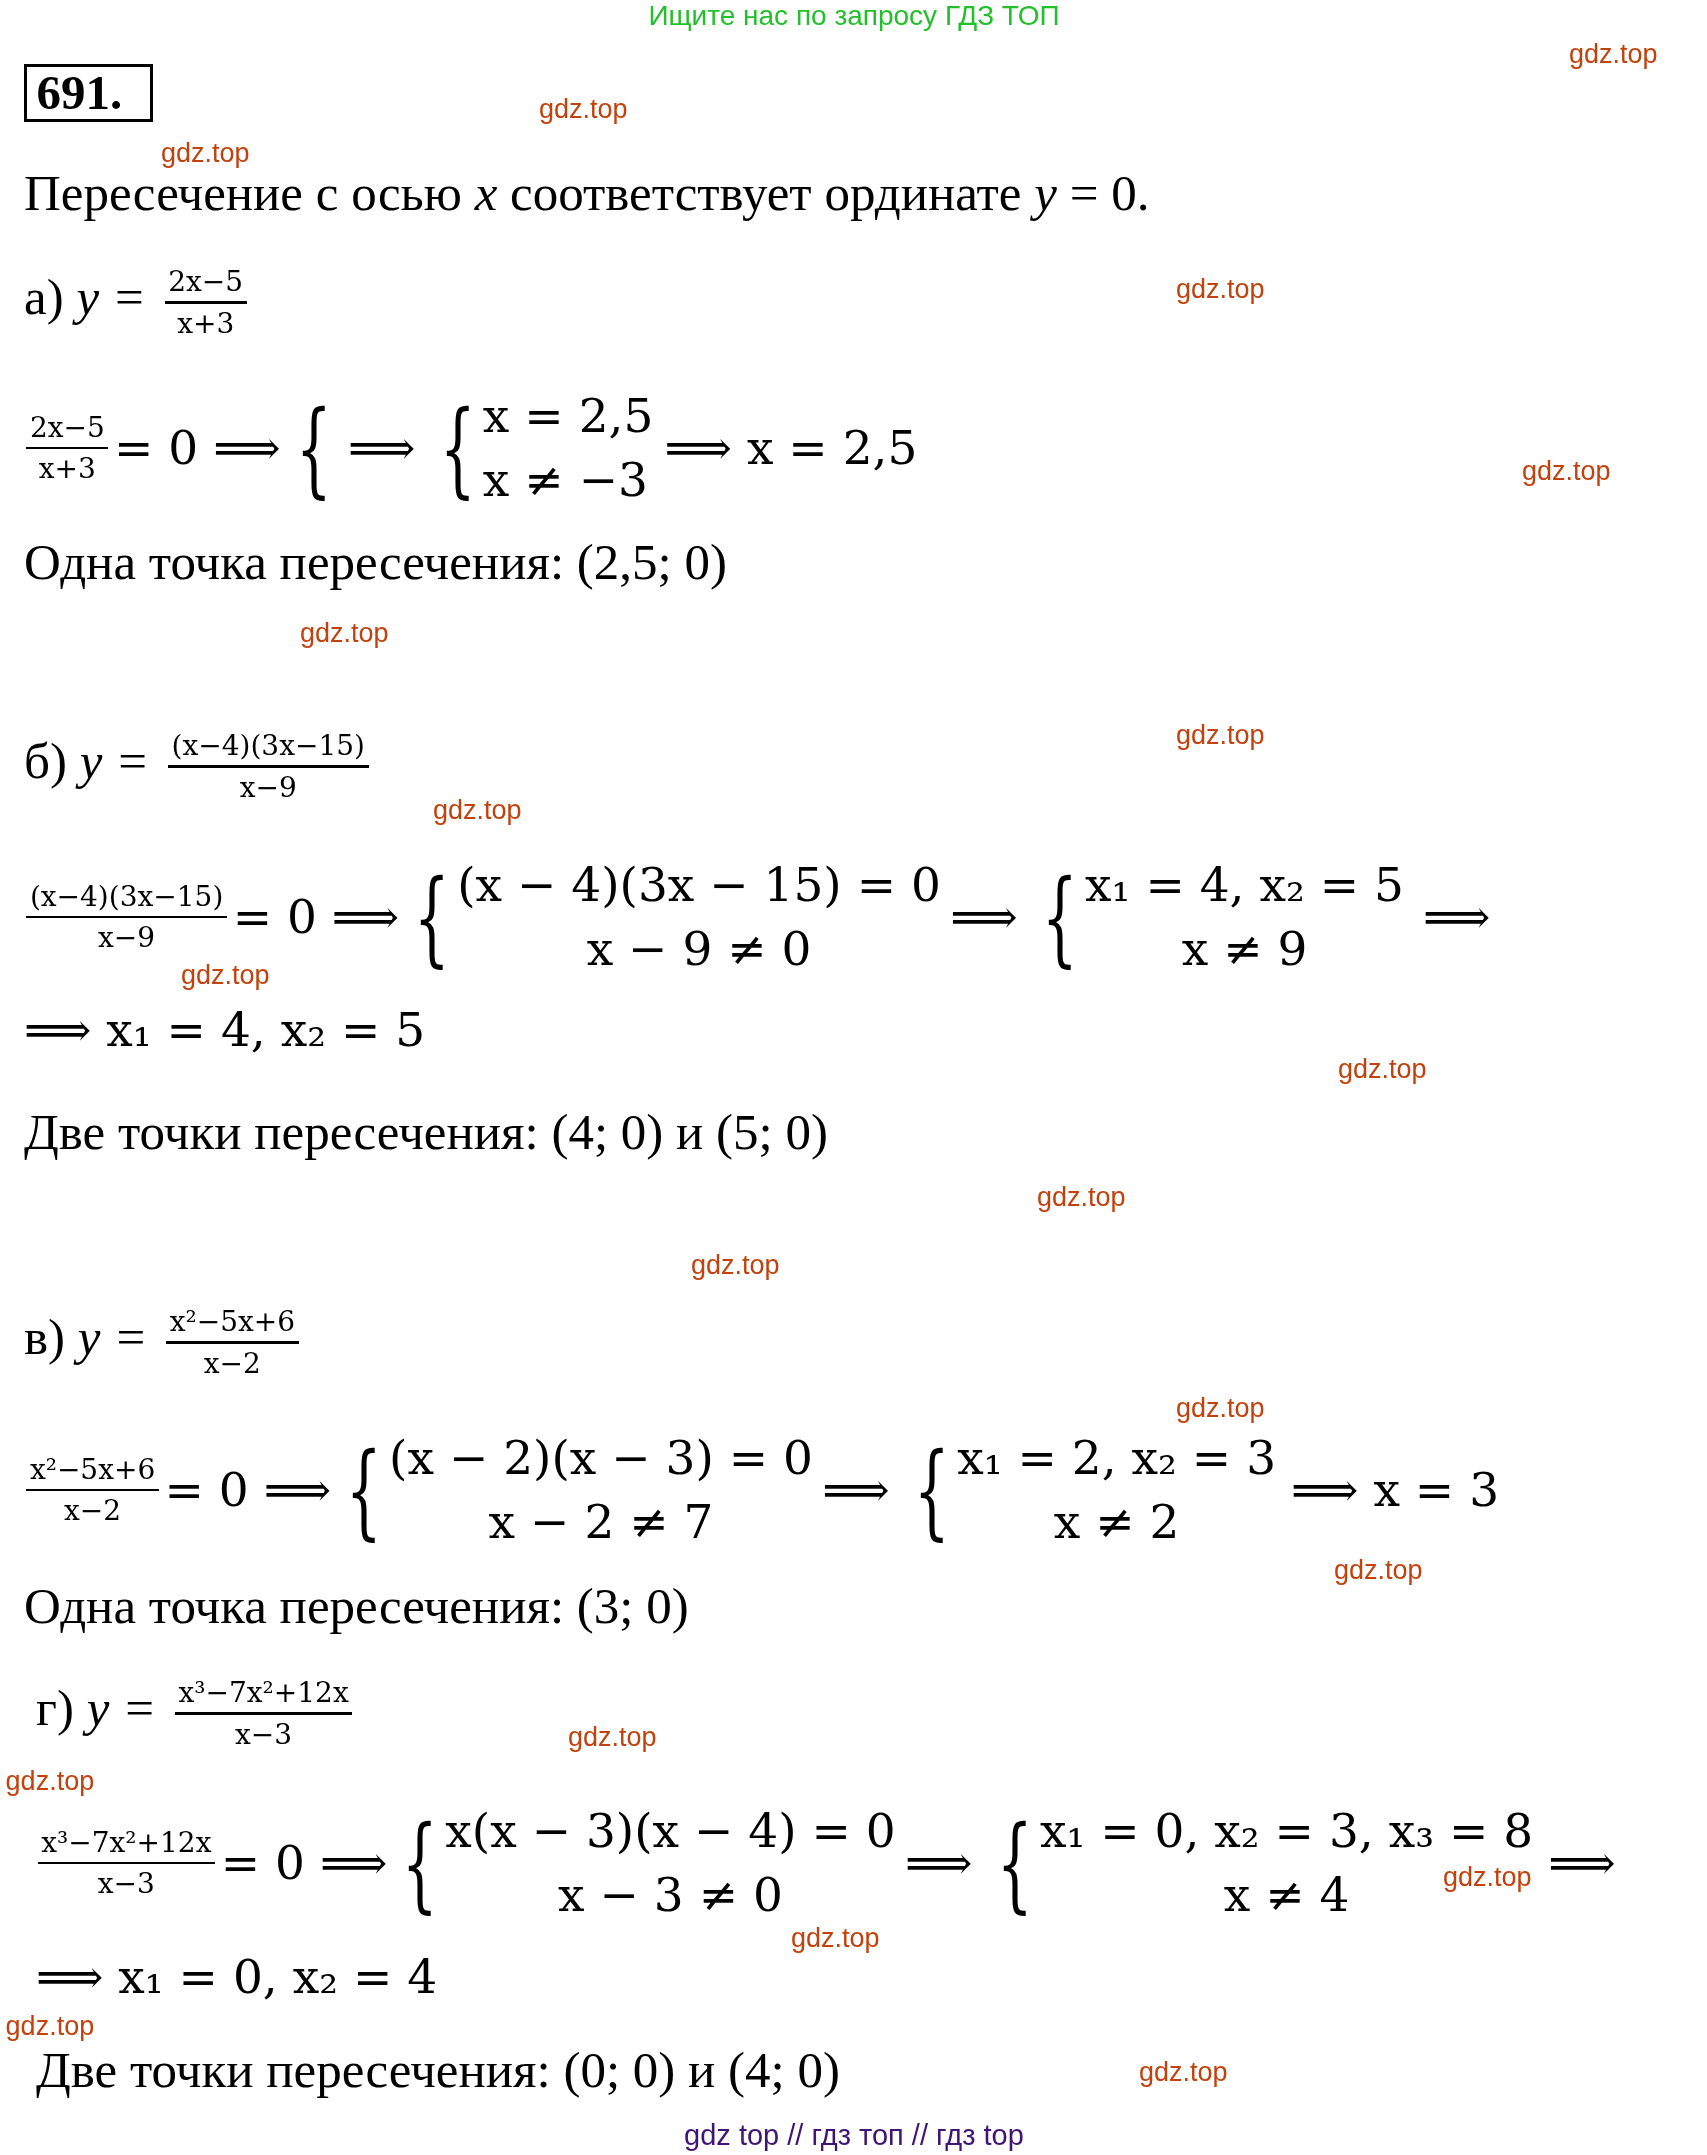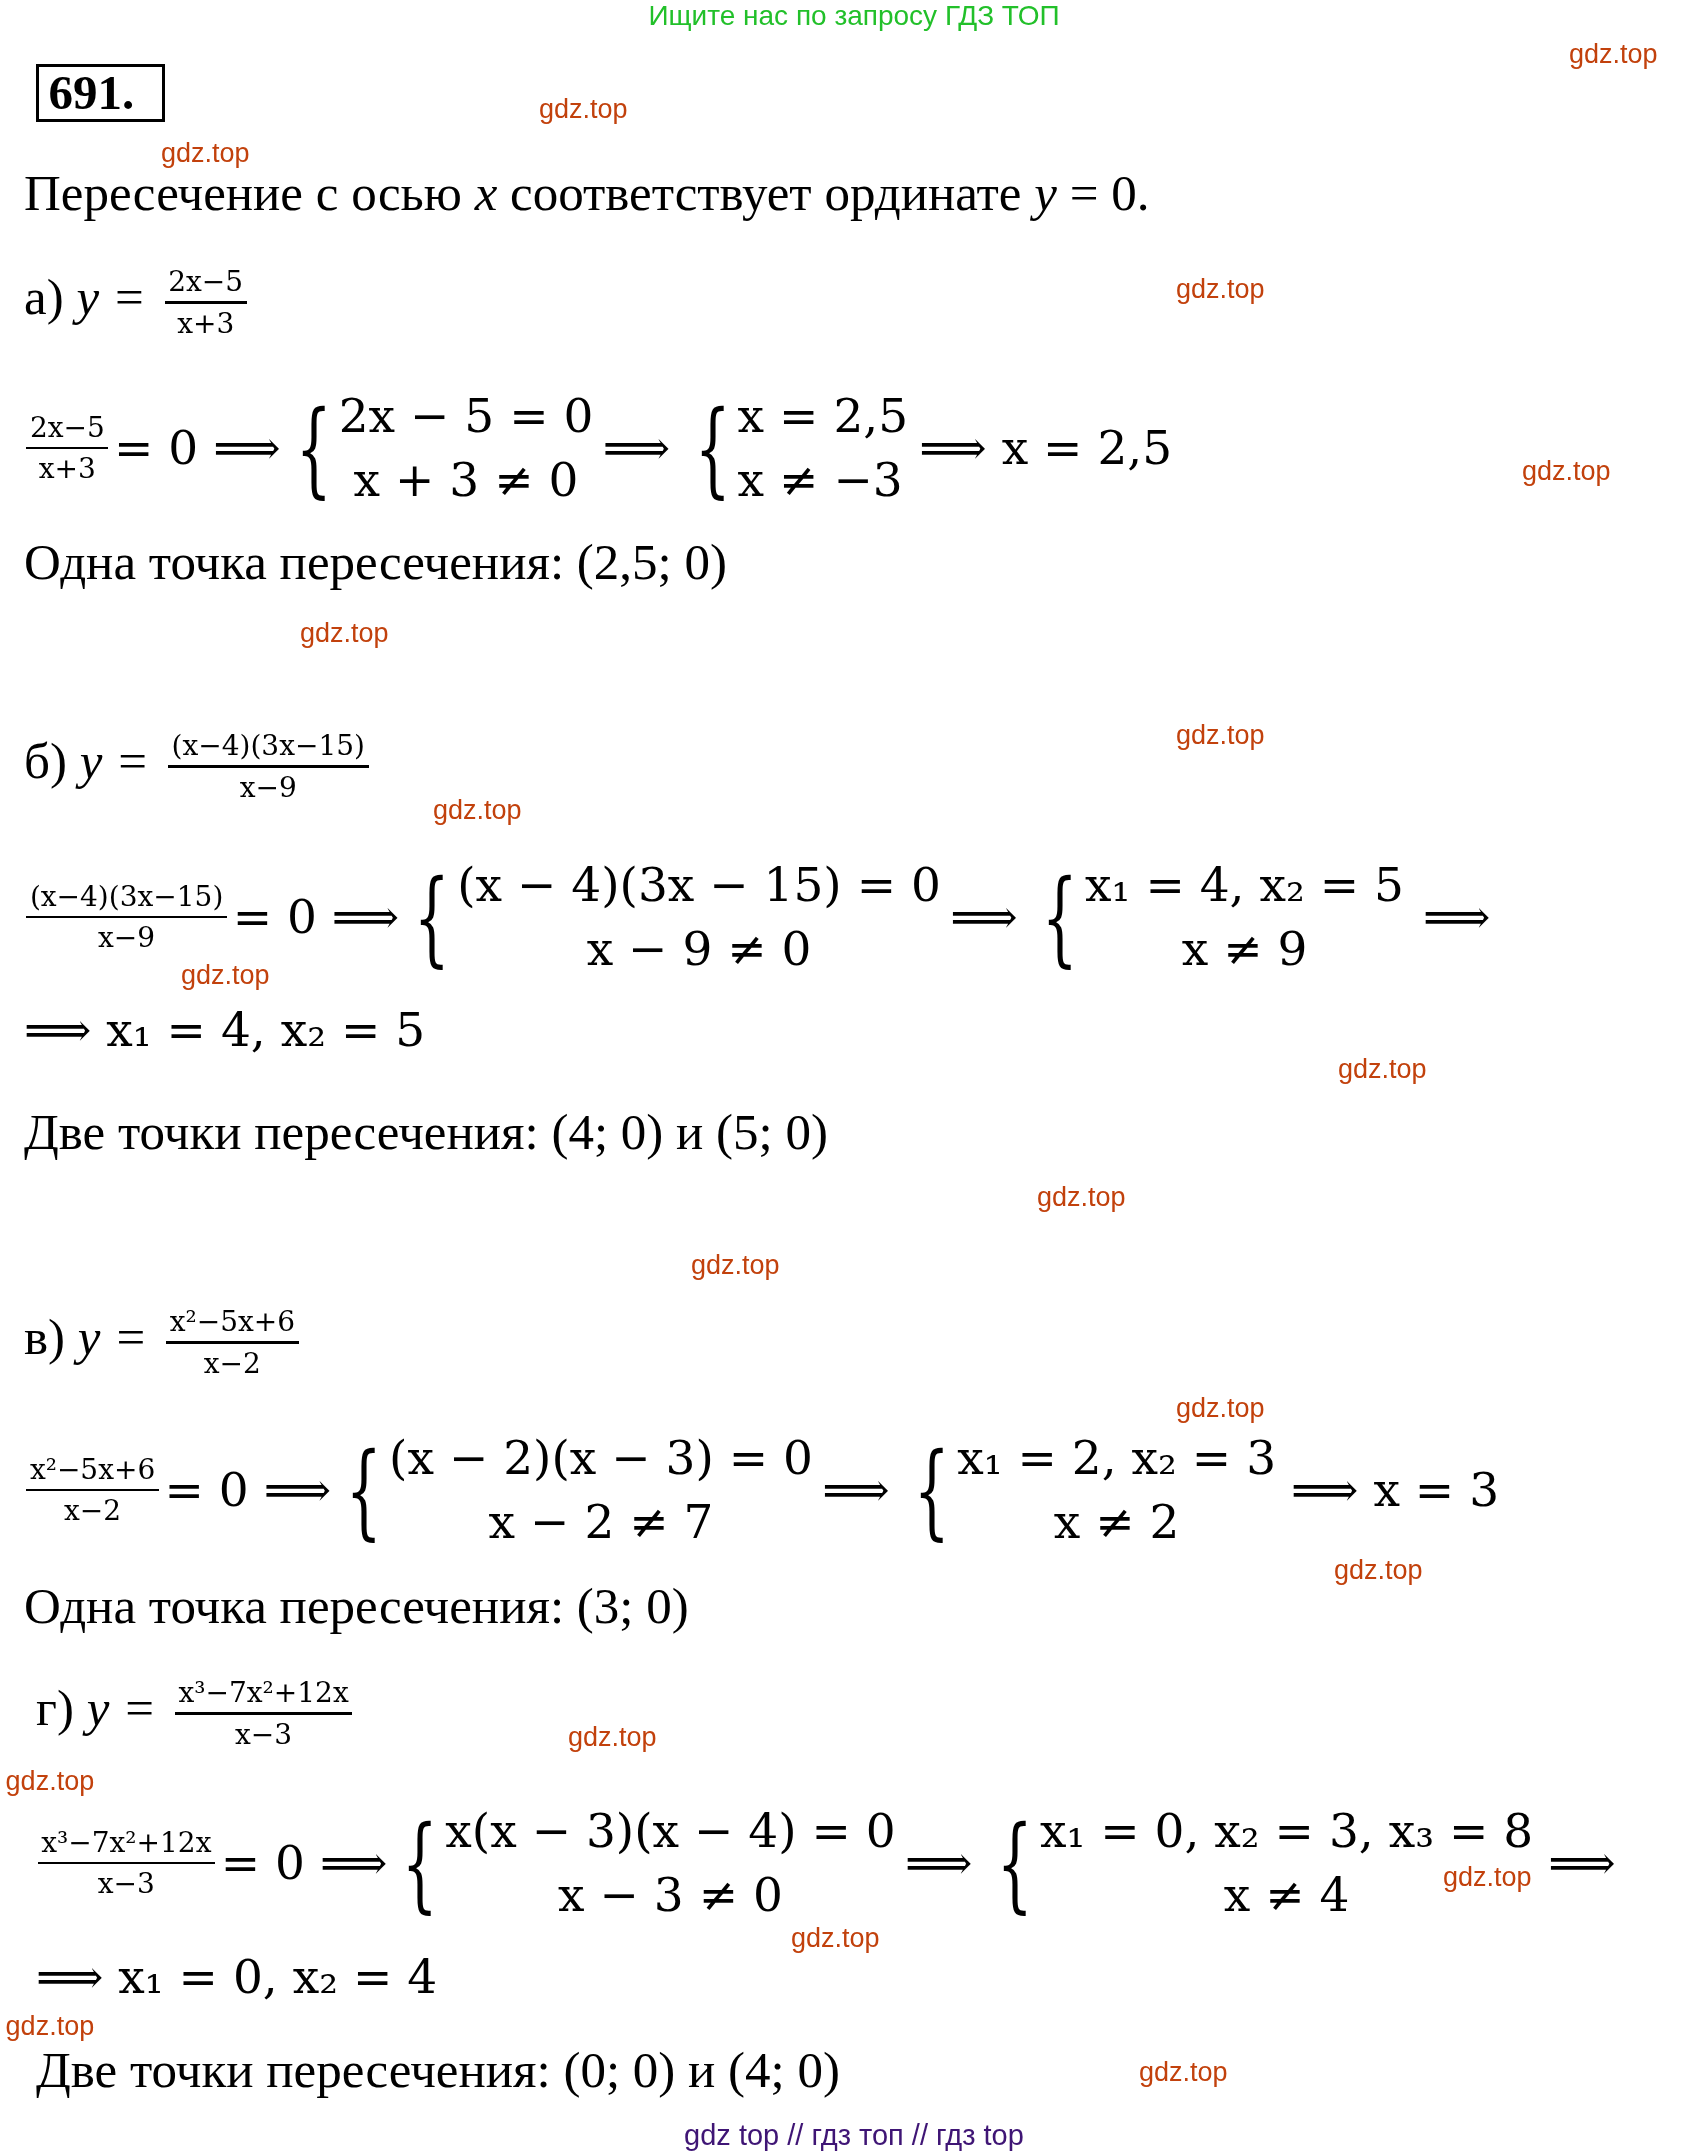--- a/index.html
+++ b/index.html
@@ -2,21 +2,21 @@
 <html style="font-size:15px"><head>
 <meta charset="utf-8">
 <style>
   html, body { margin: 0; padding: 0; background: #ffffff; }
   body { width: 1708px; height: 2156px; position: relative; overflow: hidden; color: #000; }
   .abs { position: absolute; white-space: nowrap; }
   .sans { font-family: "Liberation Sans", "DejaVu Sans", sans-serif; }
   .banner { color: #22c02a; font-size: 28px; left: 0; width: 1708px; text-align: center; top: 0px; }
   .footer { color: #3f1575; font-size: 29px; left: 0; width: 1708px; text-align: center; top: 2119px; }
   .num-box { left: 24px; top: 64px; width: 129px; height: 58px; border: 3.7px solid #000; box-sizing: border-box;
-             font-family: "Liberation Serif", serif; font-weight: bold; font-size: 49px; line-height: 52px; padding-left: 9.4px; margin-left: 12px; }
+             font-family: "Liberation Serif", serif; font-weight: bold; font-size: 49px; line-height: 52px; padding-left: 9.4px; }
   .wm { font-family: "Liberation Sans", sans-serif; font-size: 27px; color: #c2410c; }
   .text { font-family: "Liberation Serif", serif; font-size: 51px; line-height: 56px; }
   .math { font-family: "DejaVu Serif", serif; font-size: 47px; line-height: 52px; }
   i.v { font-style: italic; font-family: "Liberation Serif", serif; }
   .frac { display: inline-flex; flex-direction: column; align-items: center; vertical-align: middle; margin: 0 5.6px; }
   .frac .nm, .frac .dn { font-size: 28px; line-height: 39px; padding: 0 3.7px; font-family: "DejaVu Serif", serif; }
   .frac .bar { height: 2.8px; background: #000; align-self: stretch; }
   .sys { display: inline-flex; align-items: center; vertical-align: middle; }
   .brace { font-size: 103px; line-height: 94px; font-weight: 200; transform: scaleX(0.55); margin-right: -7.5px; font-family: "DejaVu Serif", serif; }
   .sys .rows { display: flex; flex-direction: column; align-items: center; line-height: 64px; }
@@ -46,24 +46,20 @@
 
 <div class="abs math row" style="left:20.6px; top:384px;">
   <span class="frac">
     <span class="nm">2x−5</span>
     <span class="bar"></span>
     <span class="dn">x+3</span>
   </span>
   <span>= 0 ⟹</span>
   <span class="sys">
     <span class="brace">{</span>
-    <span class="rows">
-      <span>2x − 5 = 0</span>
-      <span>x + 3 ≠ 0</span>
-    </span>
   </span>
   <span style="margin:0 9.4px;">⟹</span>
   <span class="sys">
     <span class="brace">{</span>
     <span class="rows left">
       <span>x = 2,5</span>
       <span>x ≠ −3</span>
     </span>
   </span>
   <span style="margin-left:11.2px;">⟹ x = 2,5</span>

